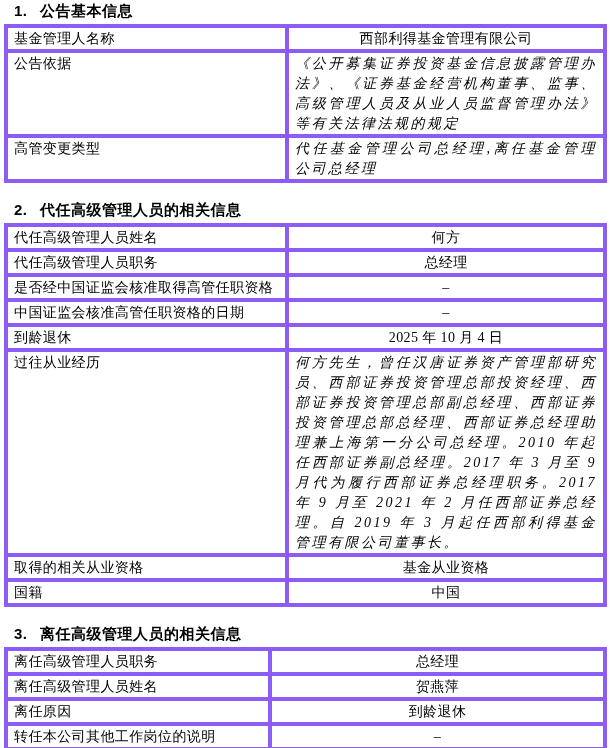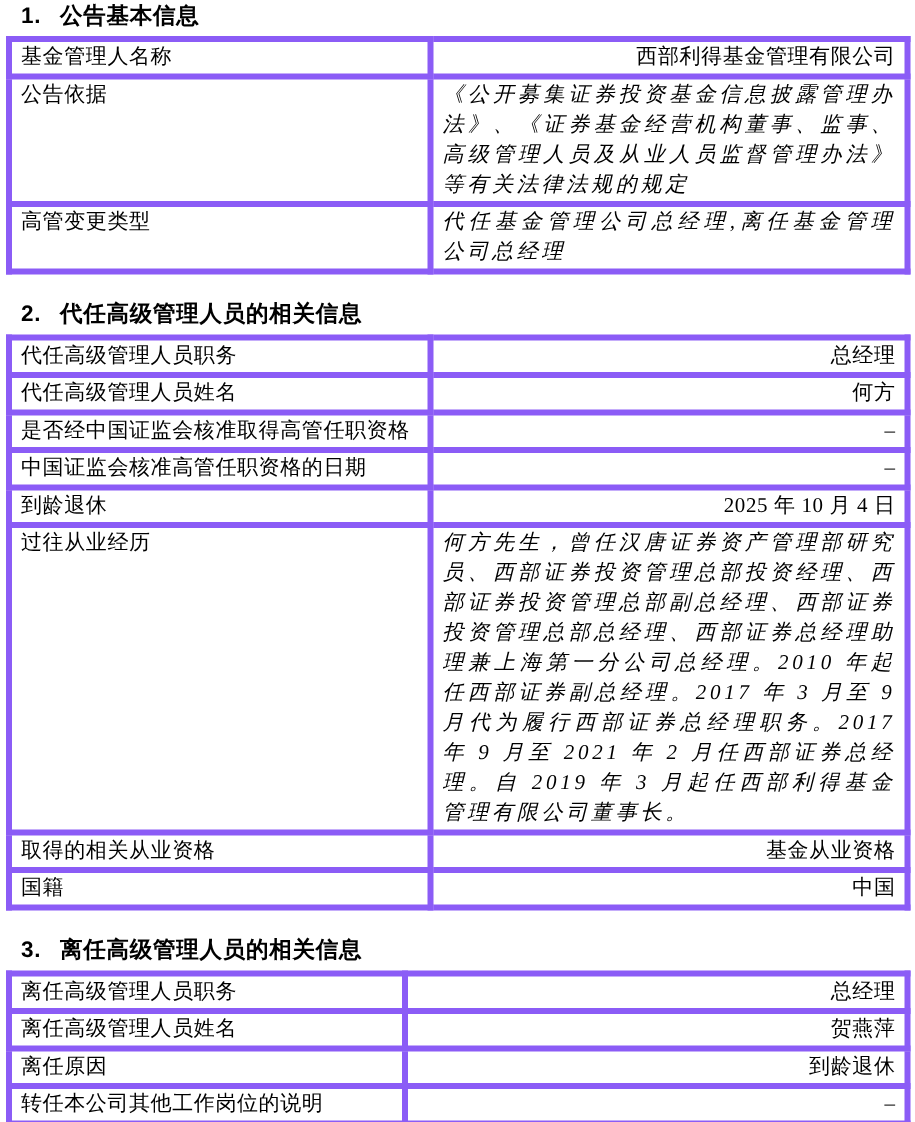--- a/index.html
+++ b/index.html
@@ -33,21 +33,21 @@
     margin-left: 4px;
   }
   table.info-table td {
     border: 4px solid #8b5cf6;
     padding: 1px 6px 0 6px;
     vertical-align: top;
     line-height: 20px;
     letter-spacing: 0.4px;
     overflow: hidden;
   }
-  td.cell-value { text-align: right; }
+  td.cell-value { text-align: center; }
   td.cell-value.just {
     text-align: justify;
     text-justify: inter-ideograph;
     letter-spacing: 2.5px;
     font-style: italic;
   }
 </style>
 </head>
 <body>
 
@@ -83,26 +83,26 @@
     <h2 class="sec-heading">
       <span class="sec-num">2.</span><span>代任高级管理人员的相关信息</span>
     </h2>
     <table class="info-table">
       <colgroup>
           <col style="width:281px">
           <col style="width:318px">
         </colgroup>
       <tbody>
         <tr>
+          <td class="cell-label">代任高级管理人员姓名</td>
+          <td class="cell-value">何方</td>
+        </tr>
+        <tr>
           <td class="cell-label">代任高级管理人员职务</td>
           <td class="cell-value">总经理</td>
-        </tr>
-        <tr>
-          <td class="cell-label">代任高级管理人员姓名</td>
-          <td class="cell-value">何方</td>
         </tr>
         <tr>
           <td class="cell-label">是否经中国证监会核准取得高管任职资格</td>
           <td class="cell-value">–</td>
         </tr>
         <tr>
           <td class="cell-label">中国证监会核准高管任职资格的日期</td>
           <td class="cell-value">–</td>
         </tr>
         <tr>

